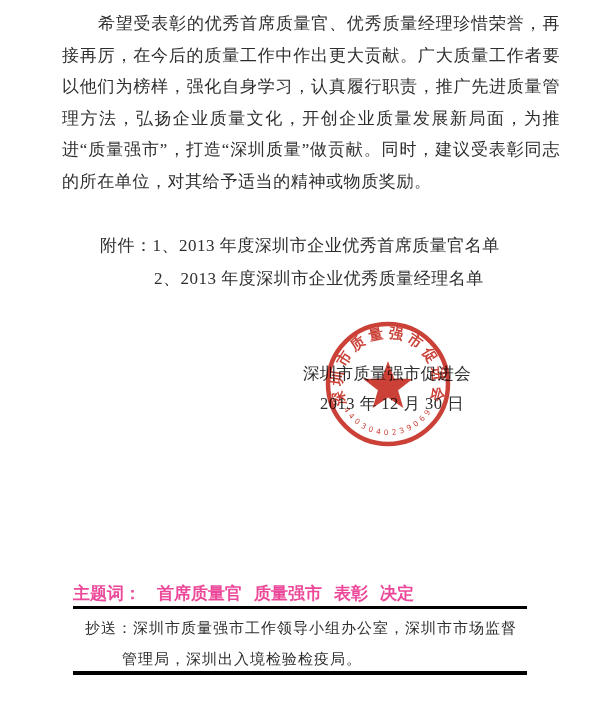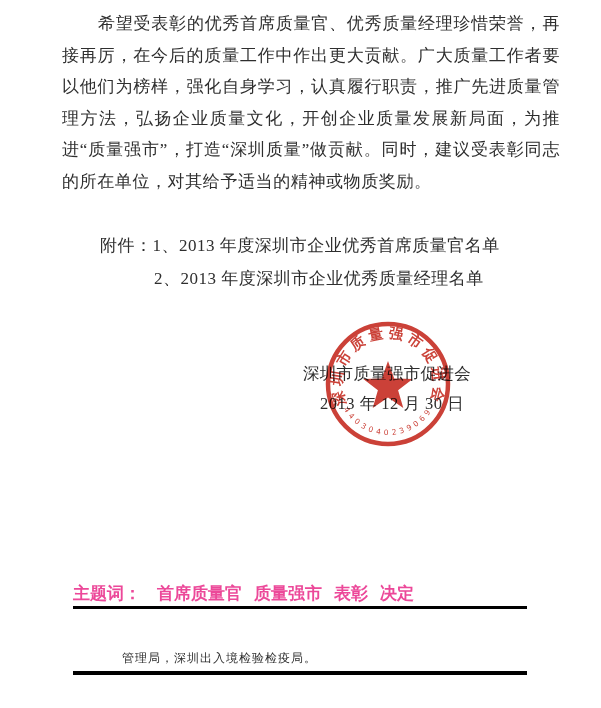--- a/index.html
+++ b/index.html
@@ -56,21 +56,21 @@
   .kw:first-of-type { margin-left:0; }
   .rule { position:absolute; left:73px; width:454px; background:#000; }
   .rule-1 { top:606px; height:3px; }
   .rule-2 { top:671px; height:3.5px; }
   .cc-line1 {
     position:absolute; left:85px; top:619px;
     font-size:15px; letter-spacing:1px;
   }
   .cc-line2 {
     position:absolute; left:122px; top:650px;
-    font-size:12px; letter-spacing:1px;
+    font-size:15px; letter-spacing:1px;
   }
 </style>
 </head>
 <body>
 
 <div class="page">
 
   <p class="body-text">希望受表彰的优秀首席质量官、优秀质量经理珍惜荣誉，再接再厉，在今后的质量工作中作出更大贡献。广大质量工作者要以他们为榜样，强化自身学习，认真履行职责，推广先进质量管理方法，弘扬企业质量文化，开创企业质量发展新局面，为推进“质量强市”，打造“深圳质量”做贡献。同时，建议受表彰同志的所在单位，对其给予适当的精神或物质奖励。</p>
 
   <div class="attachments">
@@ -98,18 +98,19 @@
   <div class="keywords-row">
     <span class="kw-label">主题词：</span>
     <span class="kw">首席质量官</span>
     <span class="kw">质量强市</span>
     <span class="kw">表彰</span>
     <span class="kw">决定</span>
   </div>
 
   <div class="rule rule-1"></div>
 
+  <div class="cc-line1"><span>抄送：</span><span>深圳市质量强市工作领导小组办公室，深圳市市场监督</span></div>
 
   <div class="cc-line2">管理局，深圳出入境检验检疫局。</div>
 
   <div class="rule rule-2"></div>
 
 </div>
 
 </body></html>

